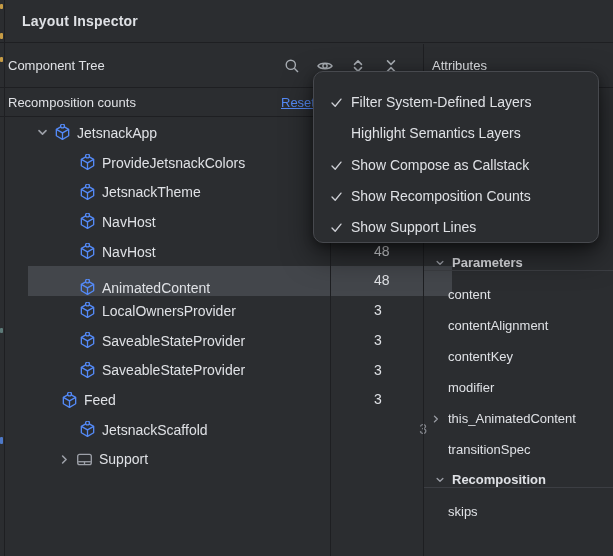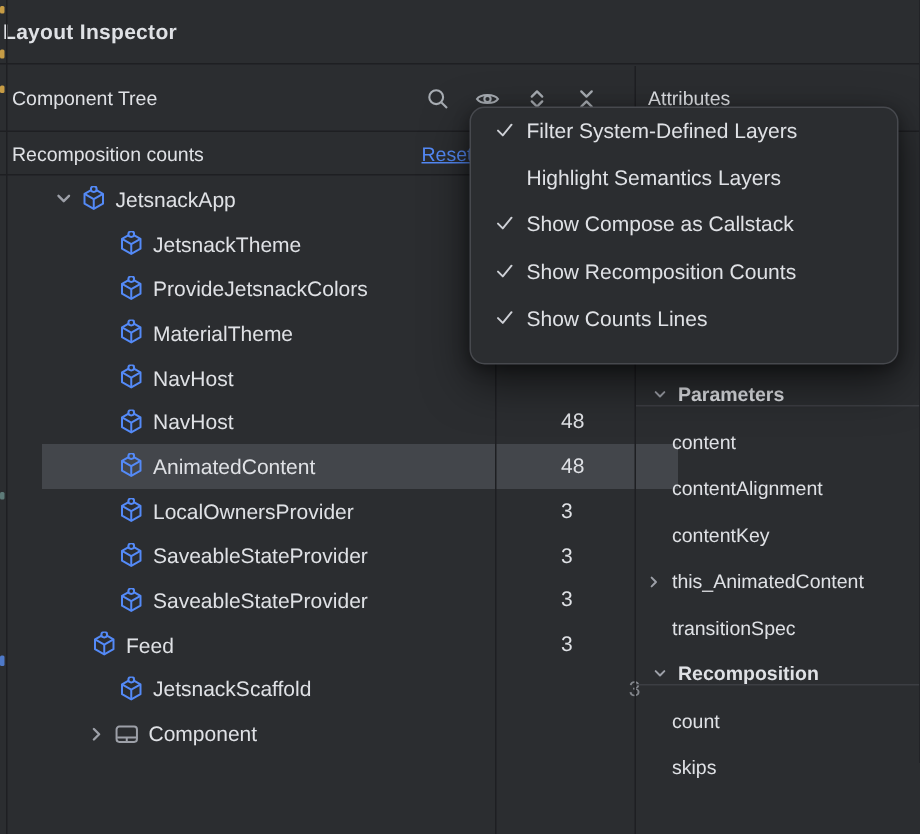--- a/index.html
+++ b/index.html
@@ -6,21 +6,21 @@
   .app{
     position:relative;width:613px;height:556px;background:#2b2d30;
     font-family:"Liberation Sans",sans-serif;color:#dfe1e5;overflow:hidden;
   }
   .icon{display:inline-flex;flex:none;}
   .icon svg{display:block;width:100%;height:100%;}
 
   
   .titlebar{position:absolute;left:0;top:0;width:613px;height:43px;
     border-bottom:1px solid #1e1f22;box-sizing:border-box;
-    display:flex;align-items:center;padding-left:2px;}
+    display:flex;align-items:center;padding-left:22px;}
   .titlebar .t{font-size:14px;font-weight:bold;letter-spacing:.2px;}
 
   
   .headerbar{position:absolute;left:0;top:44px;width:613px;height:44px;
     border-bottom:1px solid #1e1f22;box-sizing:border-box;}
   .ct-label{position:absolute;left:8px;top:0;height:43px;line-height:43px;font-size:13px;}
   .attr-label{position:absolute;left:432px;top:0;height:43px;line-height:43px;font-size:13px;}
   .toolbar-icons{position:absolute;left:283px;top:0;height:43px;display:flex;align-items:center;gap:15px;color:#a8adb3;}
   .toolbar-icons .icon{width:18px;height:18px;cursor:pointer;}
 
@@ -53,21 +53,21 @@
   .attr-row{height:31px;display:flex;align-items:flex-end;box-sizing:border-box;white-space:nowrap;}
   .attr-section-header{font-weight:bold;border-bottom:1px solid #3c3e43;padding-left:9px;cursor:pointer;}
   .attr-chevron{width:14px;height:14px;margin-right:5px;color:#9da0a8;}
   .attr-item{padding-left:24px;}
   .attr-item.has-chevron{padding-left:5px;}
 
   
   .context-menu{position:absolute;left:313px;top:71px;width:286px;height:172px;z-index:10;
     background:#2b2d30;border:1px solid #47494e;border-radius:10px;box-sizing:border-box;
     padding:7px 0;box-shadow:0 12px 30px rgba(0,0,0,.55),0 3px 10px rgba(0,0,0,.35);}
-  .menu-item{height:31.2px;display:flex;align-items:flex-start;padding:0 15px;font-size:14px;cursor:pointer;}
+  .menu-item{height:31.2px;display:flex;align-items:flex-end;padding:0 15px;font-size:14px;cursor:pointer;}
   .check-slot{width:22px;flex:none;display:flex;align-items:center;color:#ced0d6;}
   .check-slot .icon{width:15px;height:15px;}
 </style>
 </head>
 <body>
 
 <div class="app" data-name="layout-inspector-window">
 
   <div class="titlebar" data-name="window-titlebar">
     <span class="t" data-name="window-title">Layout Inspector</span>
@@ -135,43 +135,32 @@
       </div>
       <div class="tree-row" data-name="tree-row" style="padding-left: 51px;">
         <span class="icon node-icon" data-name="compose-node-icon">
           <svg viewBox="0 0 16 16" fill="none" stroke="currentColor" stroke-width="1.25" stroke-linejoin="round">
             <path d="M8 1.7 L13.8 5 L13.8 11.1 L8 14.4 L2.2 11.1 L2.2 5 Z"></path>
             <path d="M2.2 5 L8 8.3 L13.8 5"></path>
             <path d="M8 8.3 L8 14.4"></path>
             <circle cx="8" cy="1.9" r="1.8" style="fill:var(--row-bg,#2b2d30)"></circle>
           </svg>
         </span>
+        <span class="tree-label" data-name="tree-item-label">ProvideJetsnackColors</span>
+      </div>
+      <div class="tree-row" data-name="tree-row" style="padding-left: 51px;">
+        <span class="icon node-icon" data-name="compose-node-icon">
+          <svg viewBox="0 0 16 16" fill="none" stroke="currentColor" stroke-width="1.25" stroke-linejoin="round">
+            <path d="M8 1.7 L13.8 5 L13.8 11.1 L8 14.4 L2.2 11.1 L2.2 5 Z"></path>
+            <path d="M2.2 5 L8 8.3 L13.8 5"></path>
+            <path d="M8 8.3 L8 14.4"></path>
+            <circle cx="8" cy="1.9" r="1.8" style="fill:var(--row-bg,#2b2d30)"></circle>
+          </svg>
+        </span>
         <span class="tree-label" data-name="tree-item-label">JetsnackTheme</span>
-      </div>
-      <div class="tree-row" data-name="tree-row" style="padding-left: 51px;">
-        <span class="icon node-icon" data-name="compose-node-icon">
-          <svg viewBox="0 0 16 16" fill="none" stroke="currentColor" stroke-width="1.25" stroke-linejoin="round">
-            <path d="M8 1.7 L13.8 5 L13.8 11.1 L8 14.4 L2.2 11.1 L2.2 5 Z"></path>
-            <path d="M2.2 5 L8 8.3 L13.8 5"></path>
-            <path d="M8 8.3 L8 14.4"></path>
-            <circle cx="8" cy="1.9" r="1.8" style="fill:var(--row-bg,#2b2d30)"></circle>
-          </svg>
-        </span>
-        <span class="tree-label" data-name="tree-item-label">ProvideJetsnackColors</span>
-      </div>
-      <div class="tree-row" data-name="tree-row" style="padding-left: 51px;">
-        <span class="icon node-icon" data-name="compose-node-icon">
-          <svg viewBox="0 0 16 16" fill="none" stroke="currentColor" stroke-width="1.25" stroke-linejoin="round">
-            <path d="M8 1.7 L13.8 5 L13.8 11.1 L8 14.4 L2.2 11.1 L2.2 5 Z"></path>
-            <path d="M2.2 5 L8 8.3 L13.8 5"></path>
-            <path d="M8 8.3 L8 14.4"></path>
-            <circle cx="8" cy="1.9" r="1.8" style="fill:var(--row-bg,#2b2d30)"></circle>
-          </svg>
-        </span>
-        <span class="tree-label" data-name="tree-item-label">MaterialTheme</span>
       </div>
       <div class="tree-row" data-name="tree-row" style="padding-left: 51px;">
         <span class="icon node-icon" data-name="compose-node-icon">
           <svg viewBox="0 0 16 16" fill="none" stroke="currentColor" stroke-width="1.25" stroke-linejoin="round">
             <path d="M8 1.7 L13.8 5 L13.8 11.1 L8 14.4 L2.2 11.1 L2.2 5 Z"></path>
             <path d="M2.2 5 L8 8.3 L13.8 5"></path>
             <path d="M8 8.3 L8 14.4"></path>
             <circle cx="8" cy="1.9" r="1.8" style="fill:var(--row-bg,#2b2d30)"></circle>
           </svg>
         </span>
@@ -182,21 +171,21 @@
           <svg viewBox="0 0 16 16" fill="none" stroke="currentColor" stroke-width="1.25" stroke-linejoin="round">
             <path d="M8 1.7 L13.8 5 L13.8 11.1 L8 14.4 L2.2 11.1 L2.2 5 Z"></path>
             <path d="M2.2 5 L8 8.3 L13.8 5"></path>
             <path d="M8 8.3 L8 14.4"></path>
             <circle cx="8" cy="1.9" r="1.8" style="fill:var(--row-bg,#2b2d30)"></circle>
           </svg>
         </span>
         <span class="tree-label" data-name="tree-item-label">NavHost</span>
         <span class="count" data-name="recomposition-count">48</span>
       </div>
-      <div class="tree-row selected" data-name="tree-row" style="padding-left: 51px;">
+      <div class="tree-row selected" data-name="tree-row" style="padding-left: 51px; align-items: flex-end;">
         <span class="icon node-icon" data-name="compose-node-icon">
           <svg viewBox="0 0 16 16" fill="none" stroke="currentColor" stroke-width="1.25" stroke-linejoin="round">
             <path d="M8 1.7 L13.8 5 L13.8 11.1 L8 14.4 L2.2 11.1 L2.2 5 Z"></path>
             <path d="M2.2 5 L8 8.3 L13.8 5"></path>
             <path d="M8 8.3 L8 14.4"></path>
             <circle cx="8" cy="1.9" r="1.8" style="fill:var(--row-bg,#2b2d30)"></circle>
           </svg>
         </span>
         <span class="tree-label" data-name="tree-item-label">AnimatedContent</span>
         <span class="count" data-name="recomposition-count">48</span>
@@ -267,21 +256,21 @@
             <path d="M6.2 4.7 L9.5 8 L6.2 11.3"></path>
           </svg>
         </span>
         <span class="icon node-icon" data-name="scaffold-layout-icon">
           <svg viewBox="0 0 16 16" fill="none" stroke="currentColor" stroke-width="1.25" stroke-linejoin="round">
             <rect x="1.6" y="3.2" width="12.8" height="9.6" rx="1.8"></rect>
             <path d="M2 10.1 L14 10.1"></path>
             <path d="M8 10.1 L8 12.8"></path>
           </svg>
         </span>
-        <span class="tree-label" data-name="tree-item-label">Component</span>
+        <span class="tree-label" data-name="tree-item-label">Support</span>
       </div>
     </div>
 
   <div class="col-divider" data-name="count-column-divider"></div>
   <div class="panel-divider" data-name="panel-splitter"></div>
 
   <div class="attr-content" data-name="attributes-panel">
       <div class="attr-row attr-section-header" data-name="attributes-section-header">
         <span class="icon attr-chevron" data-name="chevron-down-icon">
           <svg viewBox="0 0 16 16" fill="none" stroke="currentColor" stroke-width="1.5" stroke-linecap="round" stroke-linejoin="round">
@@ -292,41 +281,41 @@
       </div>
       <div class="attr-row attr-item" data-name="attribute-row">
         <span data-name="attribute-label">content</span>
       </div>
       <div class="attr-row attr-item" data-name="attribute-row">
         <span data-name="attribute-label">contentAlignment</span>
       </div>
       <div class="attr-row attr-item" data-name="attribute-row">
         <span data-name="attribute-label">contentKey</span>
       </div>
+      <div class="attr-row attr-item" data-name="attribute-row">
+        <span data-name="attribute-label">modifier</span>
+      </div>
       <div class="attr-row attr-item has-chevron" data-name="attribute-row">
         <span class="icon attr-chevron" data-name="chevron-right-icon">
           <svg viewBox="0 0 16 16" fill="none" stroke="currentColor" stroke-width="1.5" stroke-linecap="round" stroke-linejoin="round">
             <path d="M6.2 4.7 L9.5 8 L6.2 11.3"></path>
           </svg>
         </span>
         <span data-name="attribute-label">this_AnimatedContent</span>
       </div>
       <div class="attr-row attr-item" data-name="attribute-row">
         <span data-name="attribute-label">transitionSpec</span>
       </div>
       <div class="attr-row attr-section-header" data-name="attributes-section-header">
         <span class="icon attr-chevron" data-name="chevron-down-icon">
           <svg viewBox="0 0 16 16" fill="none" stroke="currentColor" stroke-width="1.5" stroke-linecap="round" stroke-linejoin="round">
             <path d="M4.7 6.2 L8 9.5 L11.3 6.2"></path>
           </svg>
         </span>
         <span data-name="section-label">Recomposition</span>
-      </div>
-      <div class="attr-row attr-item" data-name="attribute-row">
-        <span data-name="attribute-label">count</span>
       </div>
       <div class="attr-row attr-item" data-name="attribute-row">
         <span data-name="attribute-label">skips</span>
       </div>
     </div>
 
   <div class="context-menu" data-name="view-options-menu">
       <div class="menu-item" data-name="menu-item">
         <span class="check-slot" data-name="checkmark-slot">
           <span class="icon" data-name="checkmark-icon">
@@ -362,17 +351,17 @@
         <span data-name="menu-item-label">Show Recomposition Counts</span>
       </div>
       <div class="menu-item" data-name="menu-item">
         <span class="check-slot" data-name="checkmark-slot">
           <span class="icon" data-name="checkmark-icon">
             <svg viewBox="0 0 16 16" fill="none" stroke="currentColor" stroke-width="1.4" stroke-linecap="round" stroke-linejoin="round">
               <path d="M3.2 8.6 L6.6 12 L12.8 4.4"></path>
             </svg>
           </span>
         </span>
-        <span data-name="menu-item-label">Show Counts Lines</span>
+        <span data-name="menu-item-label">Show Support Lines</span>
       </div>
     </div>
 
 </div>
 
 </body></html>

